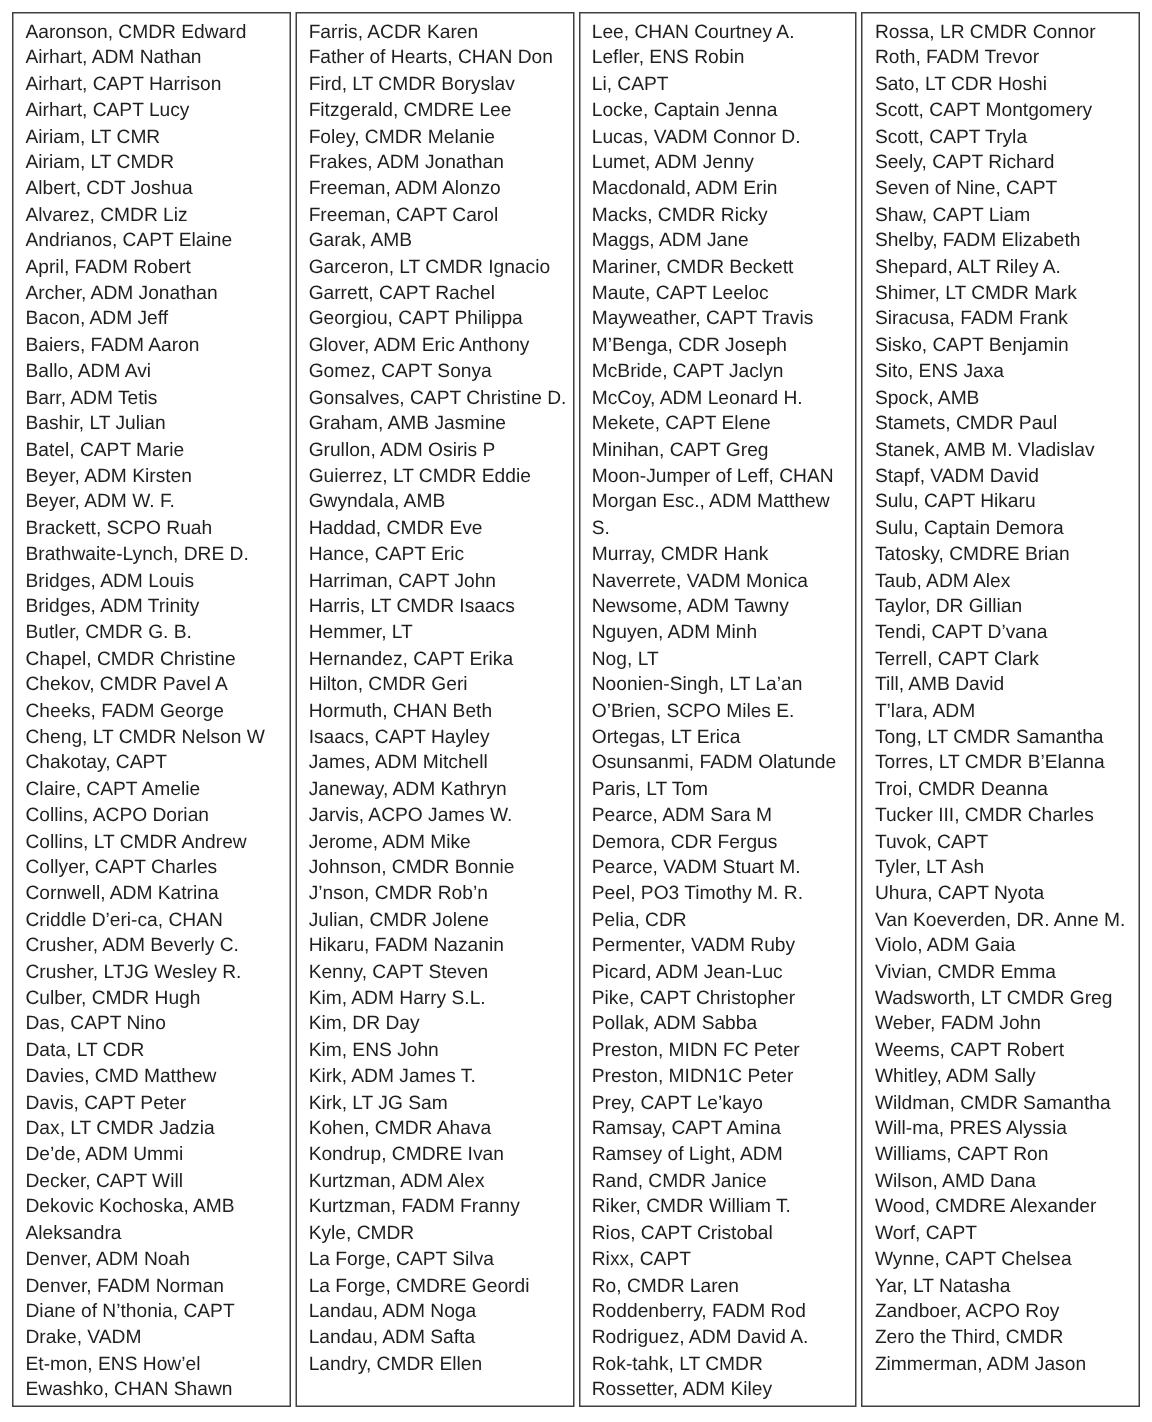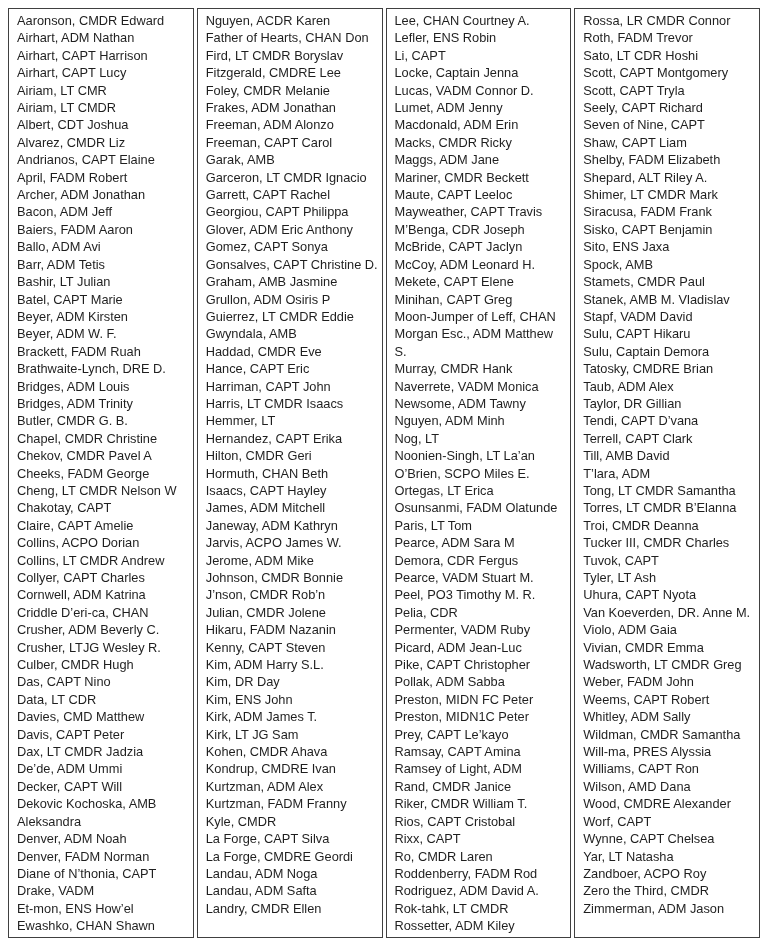--- a/index.html
+++ b/index.html
@@ -48,21 +48,21 @@
       <div class="entry">April, FADM Robert</div>
       <div class="entry">Archer, ADM Jonathan</div>
       <div class="entry">Bacon, ADM Jeff</div>
       <div class="entry">Baiers, FADM Aaron</div>
       <div class="entry">Ballo, ADM Avi</div>
       <div class="entry">Barr, ADM Tetis</div>
       <div class="entry">Bashir, LT Julian</div>
       <div class="entry">Batel, CAPT Marie</div>
       <div class="entry">Beyer, ADM Kirsten</div>
       <div class="entry">Beyer, ADM W. F.</div>
-      <div class="entry">Brackett, FADM Ruah</div>
+      <div class="entry">Brackett, SCPO Ruah</div>
       <div class="entry">Brathwaite-Lynch, DRE D.</div>
       <div class="entry">Bridges, ADM Louis</div>
       <div class="entry">Bridges, ADM Trinity</div>
       <div class="entry">Butler, CMDR G. B.</div>
       <div class="entry">Chapel, CMDR Christine</div>
       <div class="entry">Chekov, CMDR Pavel A</div>
       <div class="entry">Cheeks, FADM George</div>
       <div class="entry">Cheng, LT CMDR Nelson W</div>
       <div class="entry">Chakotay, CAPT</div>
       <div class="entry">Claire, CAPT Amelie</div>
@@ -83,21 +83,21 @@
       <div class="entry">Decker, CAPT Will</div>
       <div class="entry">Dekovic Kochoska, AMB Aleksandra</div>
       <div class="entry">Denver, ADM Noah</div>
       <div class="entry">Denver, FADM Norman</div>
       <div class="entry">Diane of N’thonia, CAPT</div>
       <div class="entry">Drake, VADM</div>
       <div class="entry">Et-mon, ENS How’el</div>
       <div class="entry">Ewashko, CHAN Shawn</div>
     </div>
   <div class="col">
-      <div class="entry">Nguyen, ACDR Karen</div>
+      <div class="entry">Farris, ACDR Karen</div>
       <div class="entry">Father of Hearts, CHAN Don</div>
       <div class="entry">Fird, LT CMDR Boryslav</div>
       <div class="entry">Fitzgerald, CMDRE Lee</div>
       <div class="entry">Foley, CMDR Melanie</div>
       <div class="entry">Frakes, ADM Jonathan</div>
       <div class="entry">Freeman, ADM Alonzo</div>
       <div class="entry">Freeman, CAPT Carol</div>
       <div class="entry">Garak, AMB</div>
       <div class="entry">Garceron, LT CMDR Ignacio</div>
       <div class="entry">Garrett, CAPT Rachel</div>

